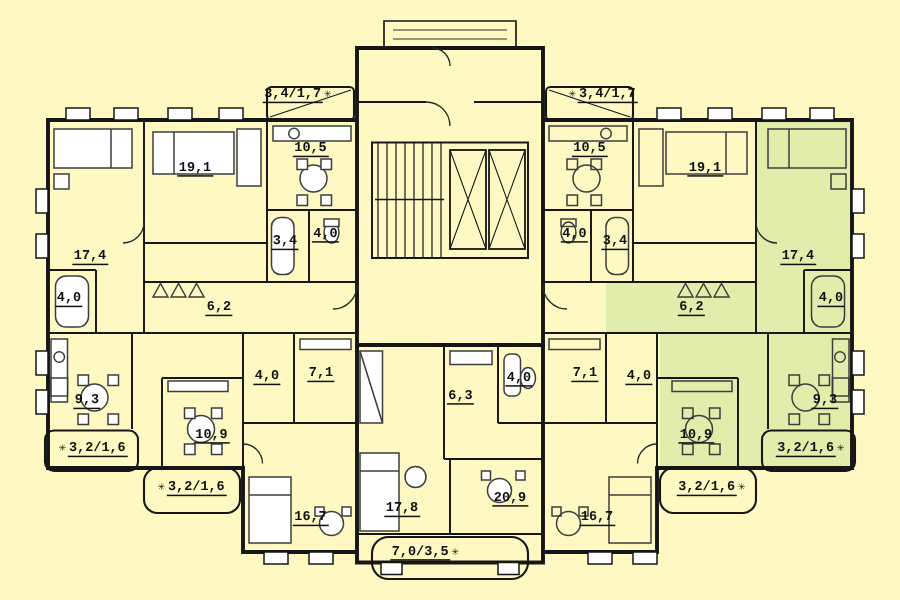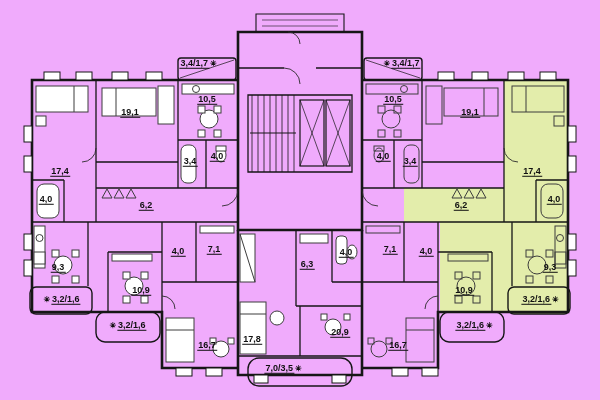--- a/index.html
+++ b/index.html
@@ -1,18 +1,18 @@
 <!DOCTYPE html>
 <html><head>
 <meta charset="utf-8">
 <style>
   html,body{margin:0;padding:0;background:#ffffff;}
   #plan{
-    position:relative;width:600px;height:400px;background:#f0abfc;
-    font-family:Liberation Sans, sans-serif;overflow:hidden;
+    position:relative;width:600px;height:400px;background:#fef9c3;
+    font-family:Liberation Mono, monospace;overflow:hidden;
   }
   #plan svg{position:absolute;left:0;top:0;}
   #labels-layer{position:absolute;left:0;top:0;width:600px;height:400px;pointer-events:none;}
   .room-label{
     position:absolute;transform:translate(-50%,-50%);
     display:flex;align-items:center;gap:1px;
     font-size:9px;font-weight:bold;color:#101010;white-space:nowrap;line-height:1.05;
   }
   .room-label .val{border-bottom:1.2px solid #101010;padding:0 1px;}
   .room-label .sun{font-size:8px;border:none;}
@@ -299,21 +299,21 @@
       <div class="room-label" style="left: 474px; top: 326px;">
         <span class="val">3,2/1,6</span>
         <span class="sun">✳</span>
       </div>
       <div class="room-label" style="left: 207px; top: 346px;">
         <span class="val">16,7</span>
       </div>
       <div class="room-label" style="left: 398px; top: 346px;">
         <span class="val">16,7</span>
       </div>
-      <div class="room-label" style="left: 252px; top: 340px;">
+      <div class="room-label" style="left: 268px; top: 340px;">
         <span class="val">17,8</span>
       </div>
       <div class="room-label" style="left: 307px; top: 265px;">
         <span class="val">6,3</span>
       </div>
       <div class="room-label" style="left: 346px; top: 253px;">
         <span class="val">4,0</span>
       </div>
       <div class="room-label" style="left: 340px; top: 333px;">
         <span class="val">20,9</span>

